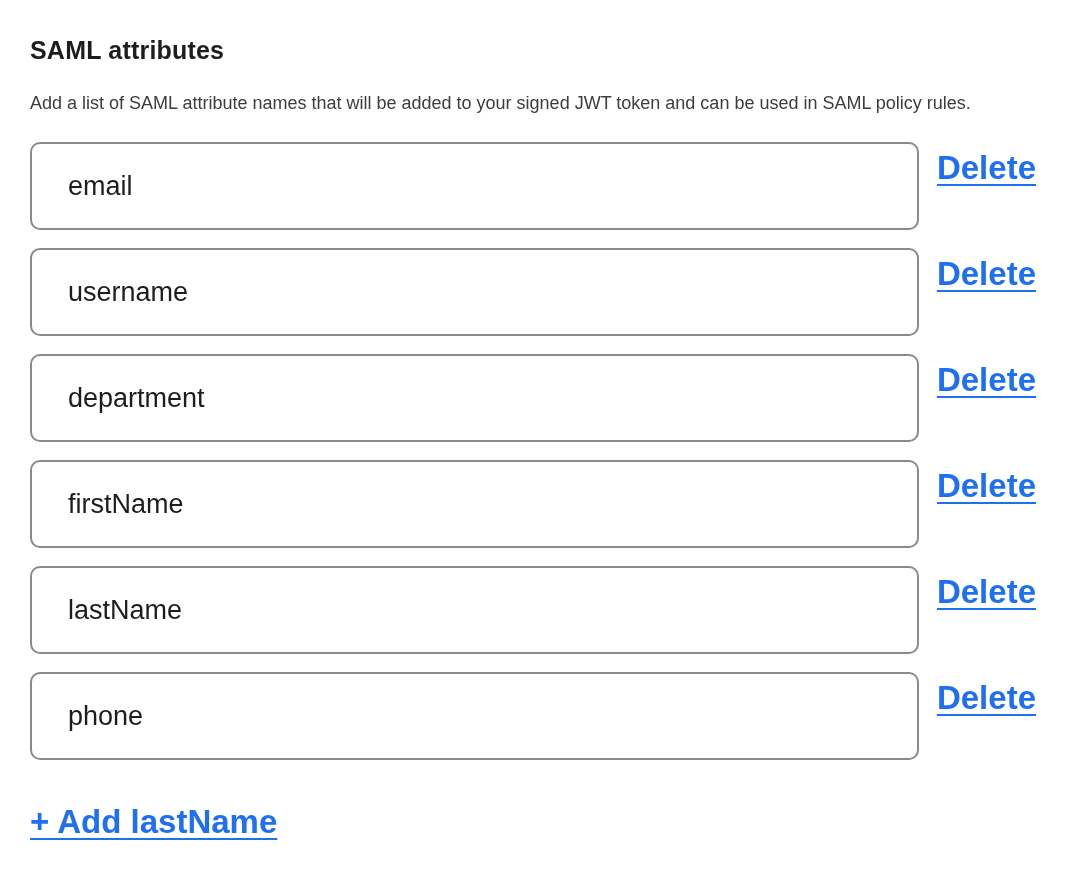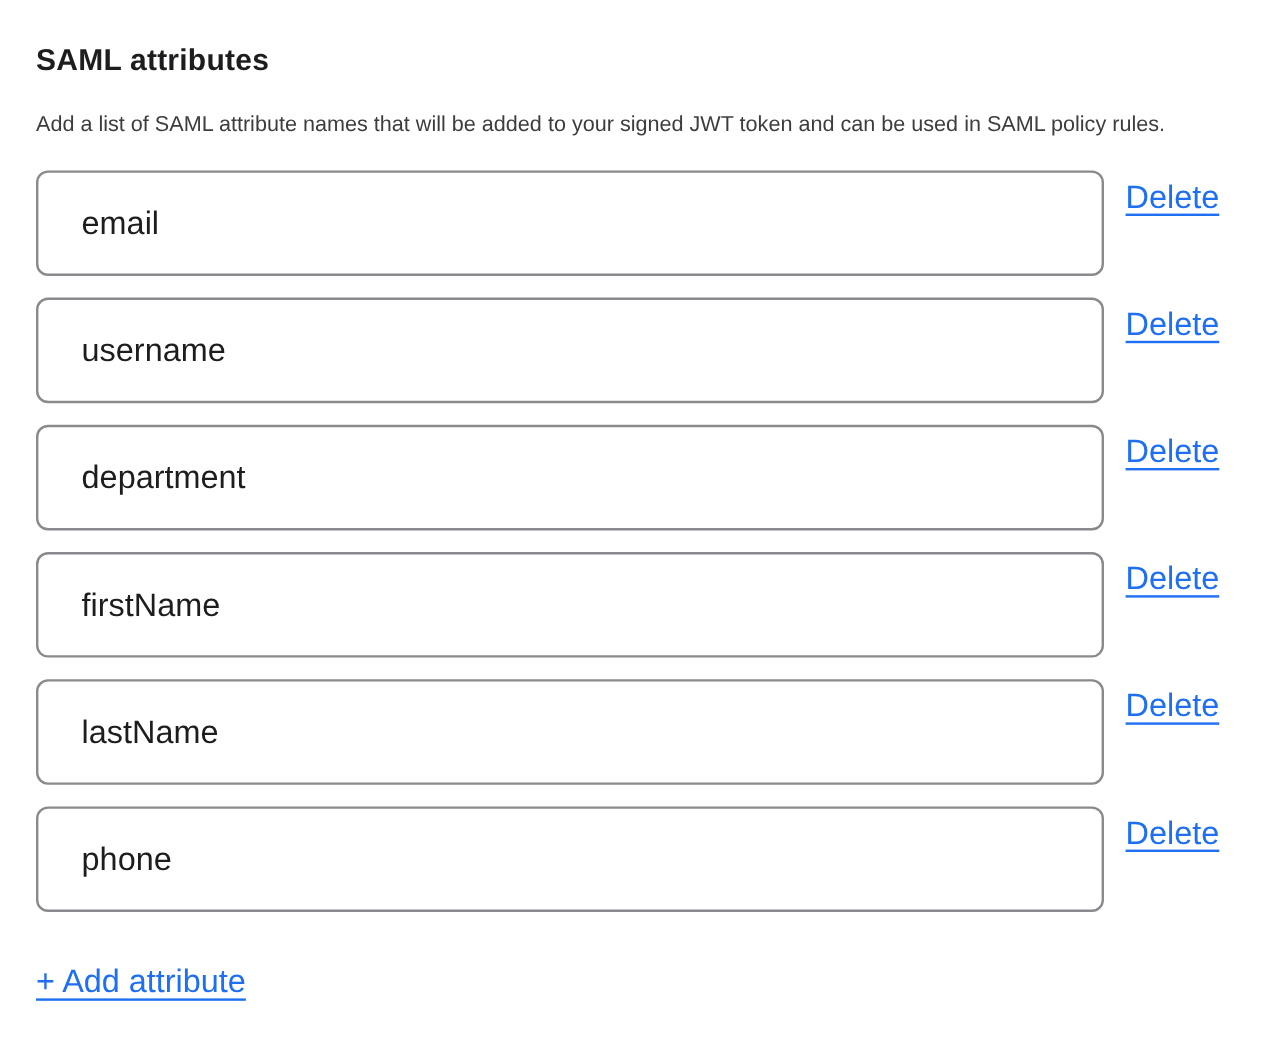--- a/index.html
+++ b/index.html
@@ -49,23 +49,24 @@
     font-size: 27px;
     color: #1d1d1f;
     background: #ffffff;
     outline: none;
   }
   a.link {
     color: #1f6ff2;
     text-decoration: underline;
     text-underline-offset: 5px;
     text-decoration-thickness: 2px;
-    font-size: 27px;
+    font-size: 33px;
     line-height: 1.1;
     cursor: pointer;
+    font-weight: bold;
   }
   .delete-link {
     margin-top: 8px;
     flex: none;
   }
   .add-attribute-link {
     display: inline-block;
     margin-top: 26px;
   }
 </style>
@@ -103,14 +104,14 @@
         <input class="attr-input" type="text" value="lastName" style="">
         <a class="link delete-link" href="#">Delete</a>
       </div>
 
       <div class="attribute-row">
         <input class="attr-input" type="text" value="phone" style="">
         <a class="link delete-link" href="#">Delete</a>
       </div>
     </div>
 
-  <a class="link add-attribute-link" href="#">+ Add attribute</a>
+  <a class="link add-attribute-link" href="#">+ Add lastName</a>
 </main>
 
 </body></html>

